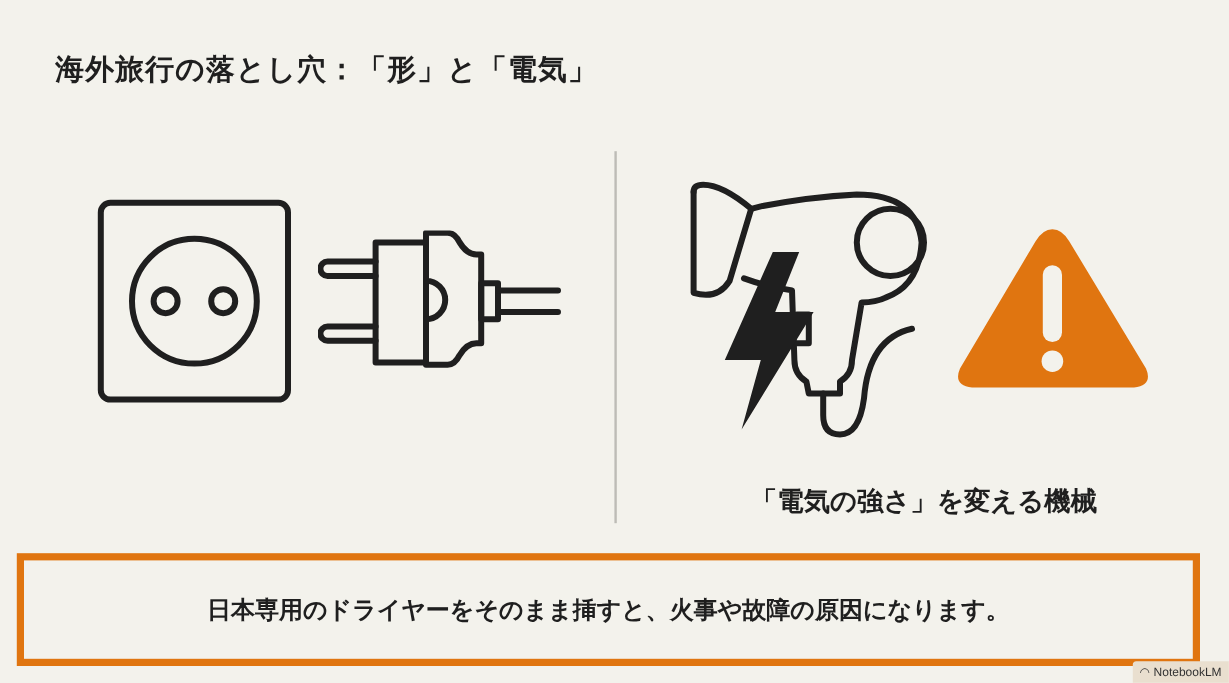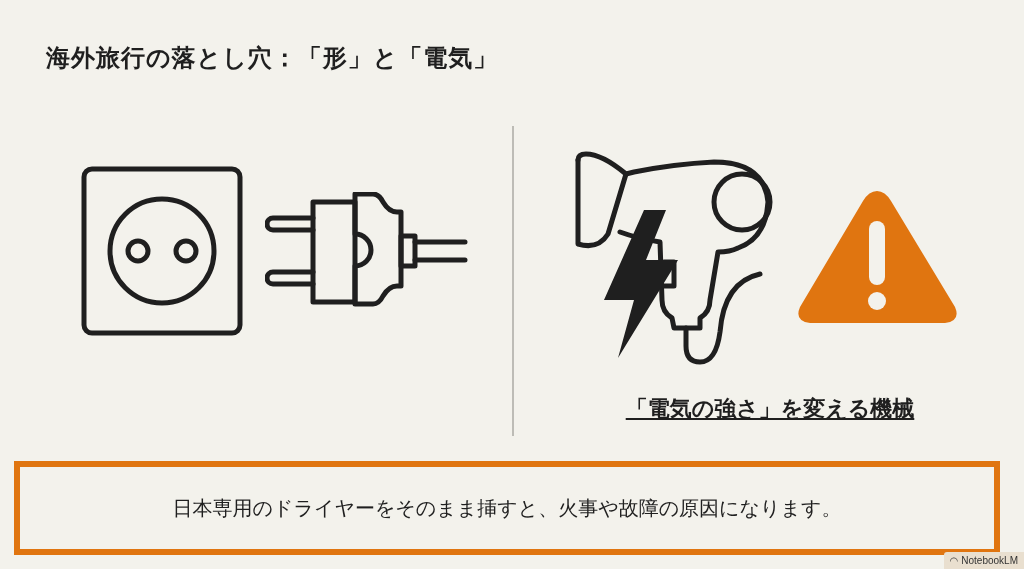--- a/index.html
+++ b/index.html
@@ -3,24 +3,24 @@
 <meta charset="utf-8">
 <style>
   html, body { margin:0; padding:0; }
   body { width:1024px; height:569px; background:#f3f2ec; position:relative; overflow:hidden;
          font-family:"DejaVu Sans", sans-serif; color:#1f1f1f; }
   .title { position:absolute; left:46px; top:42px; font-size:24px; font-weight:bold; letter-spacing:1px; white-space:nowrap; }
   .divider { position:absolute; left:512px; top:126px; width:2px; height:310px; background:#bdbcb6; }
   .icon { position:absolute; }
   .caption { position:absolute; font-size:22px; font-weight:bold; text-align:center; line-height:32px; white-space:nowrap; }
   .cap-left { left:60px; width:400px; top:372px; }
-  .cap-right { left:560px; width:420px; top:393px;text-decoration:underline; }
+  .cap-right { left:560px; width:420px; top:403px; }
   .notice { position:absolute; left:14px; top:461px; width:986px; height:94px; border:6px solid #e07510; box-sizing:border-box;
             display:flex; flex-direction:column; justify-content:center; align-items:center; }
-  .notice-line { font-size:20px; font-weight:normal; line-height:34px; white-space:nowrap; }
+  .notice-line { font-size:20px; font-weight:bold; line-height:34px; white-space:nowrap; }
   .badge { position:absolute; right:0; bottom:0; background:#e9dfcf; padding:3px 6px; font-size:10px; color:#333;
            font-family:"Liberation Sans", sans-serif; display:flex; align-items:center; gap:3px; border-top-left-radius:3px; }
 </style>
 </head>
 <body>
 
 <div class="title">海外旅行の落とし穴：「形」と「電気」</div>
 
 <svg class="icon" style="left:80px;top:165px" width="164" height="172" viewBox="0 0 164 172">
   <rect x="4" y="4" width="156" height="164" rx="8" fill="none" stroke="#1f1f1f" stroke-width="5"></rect>

